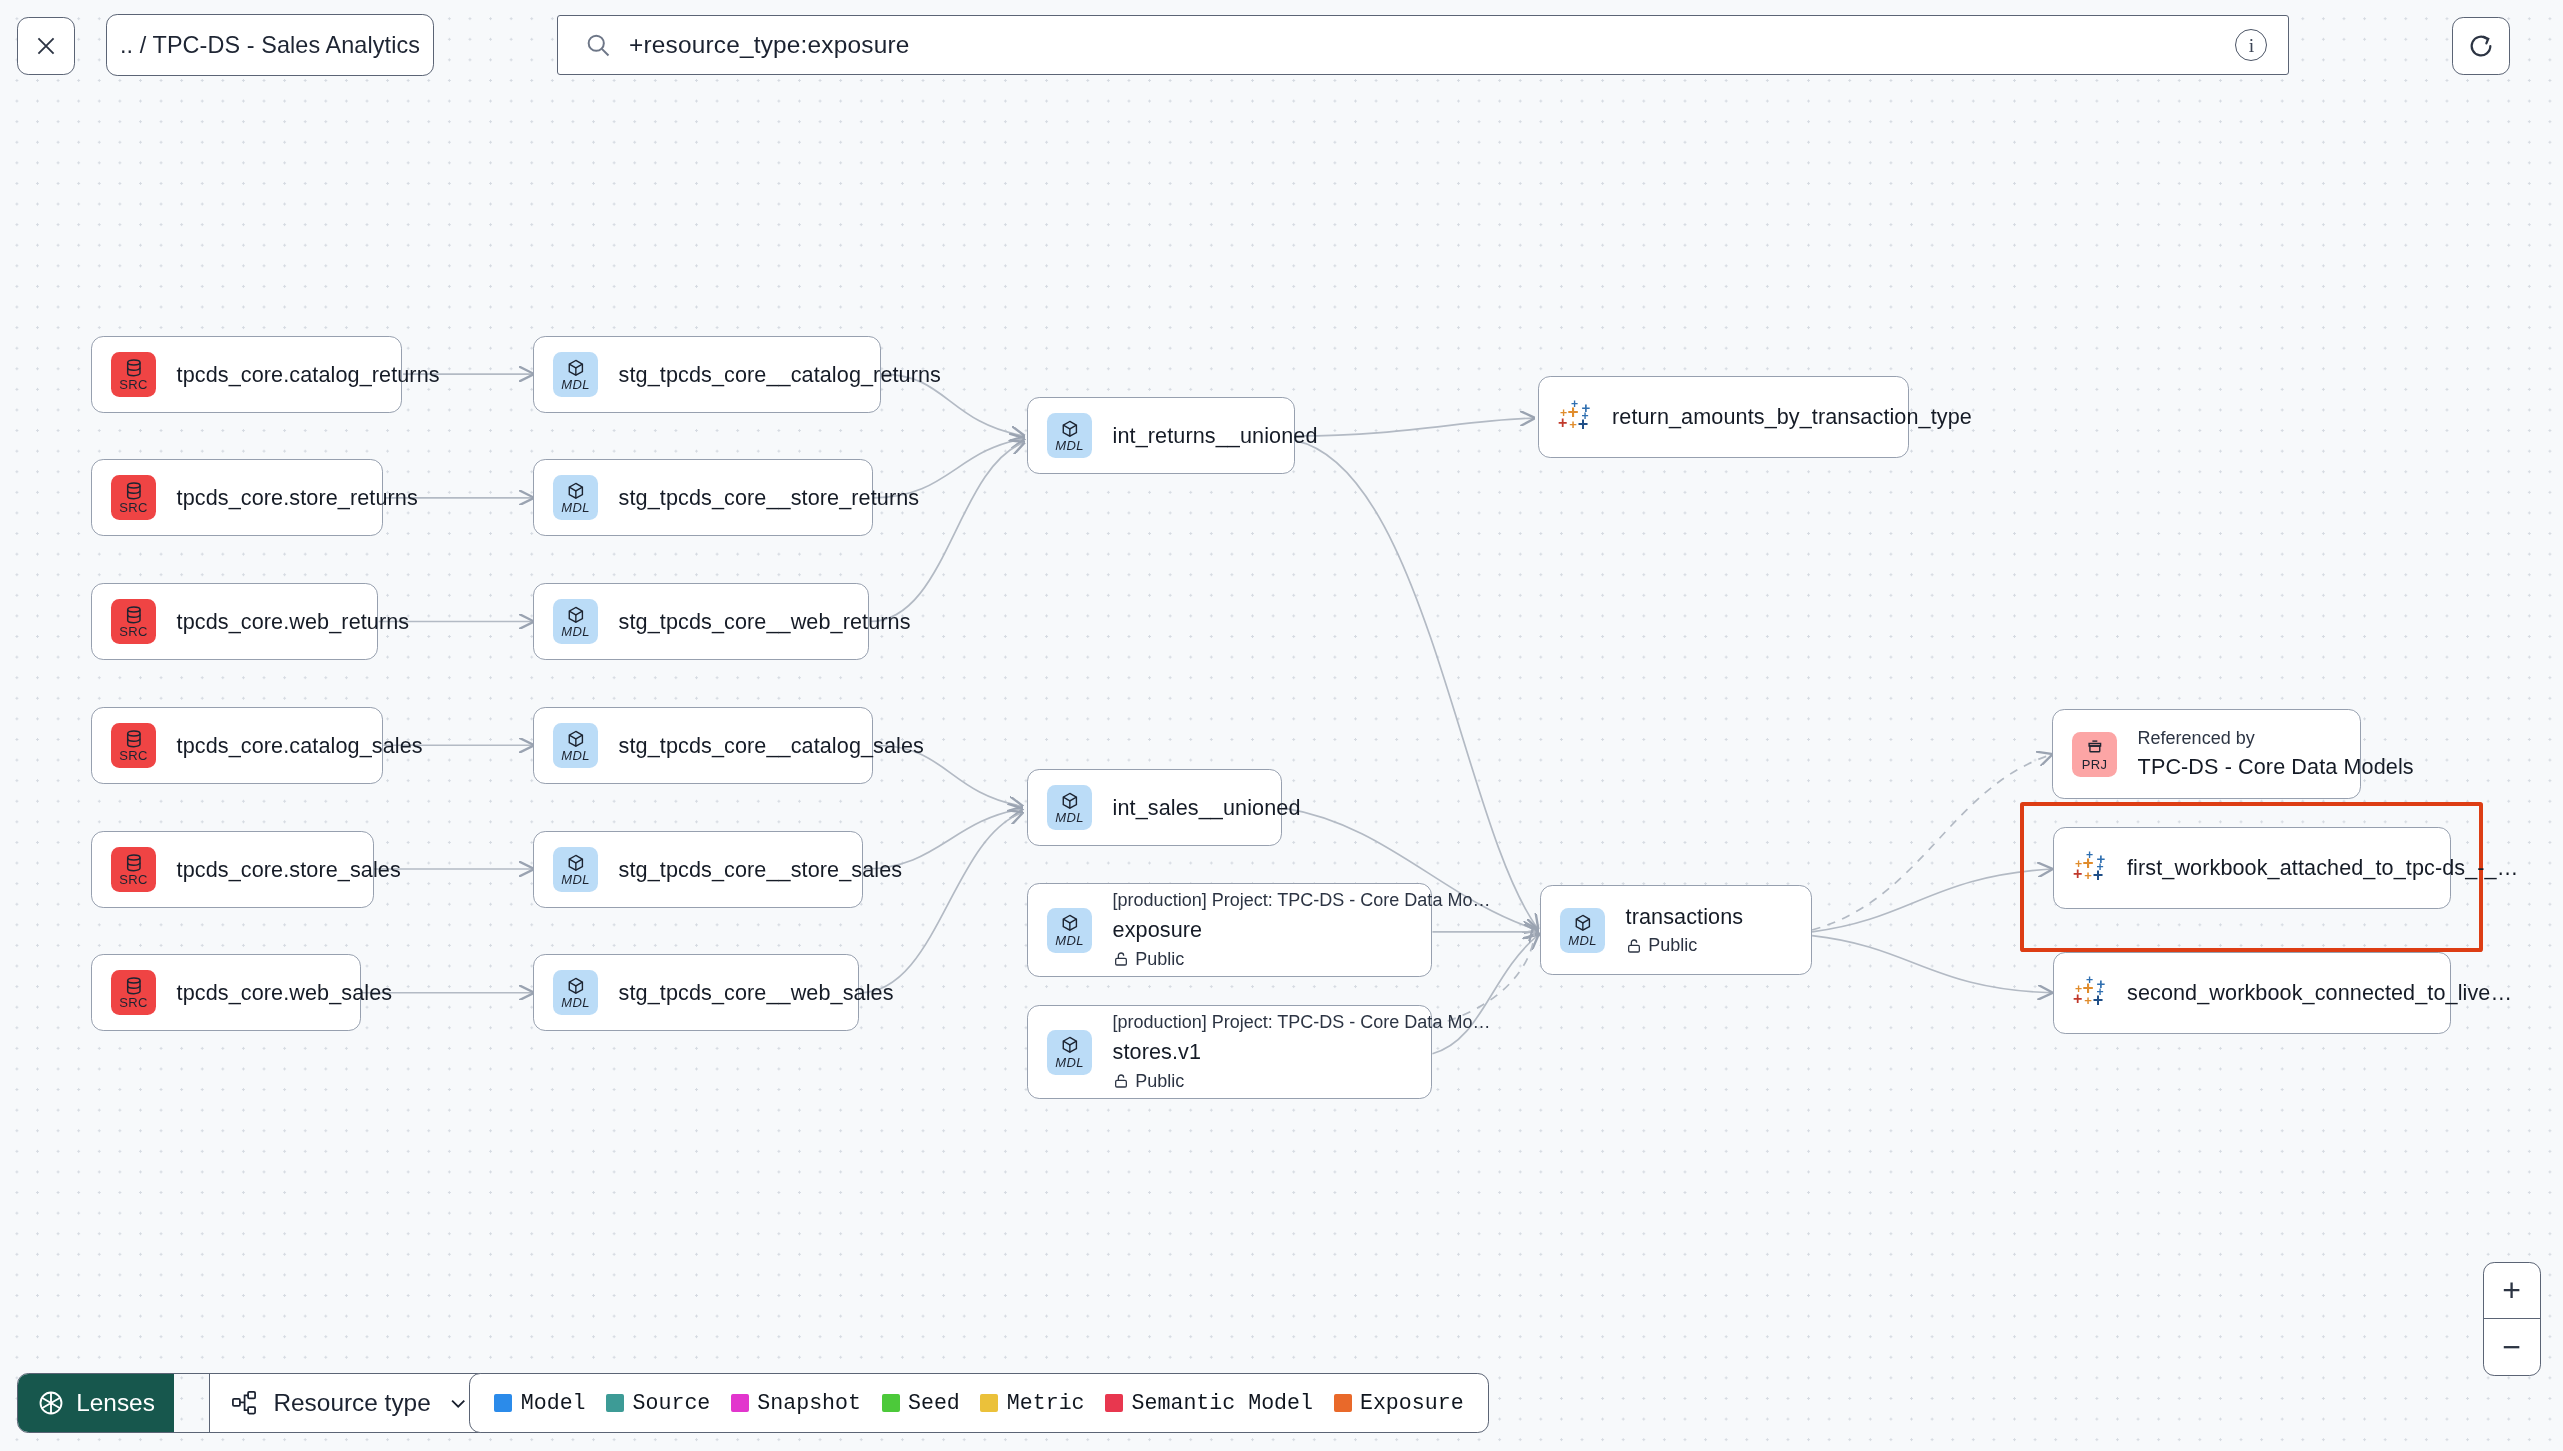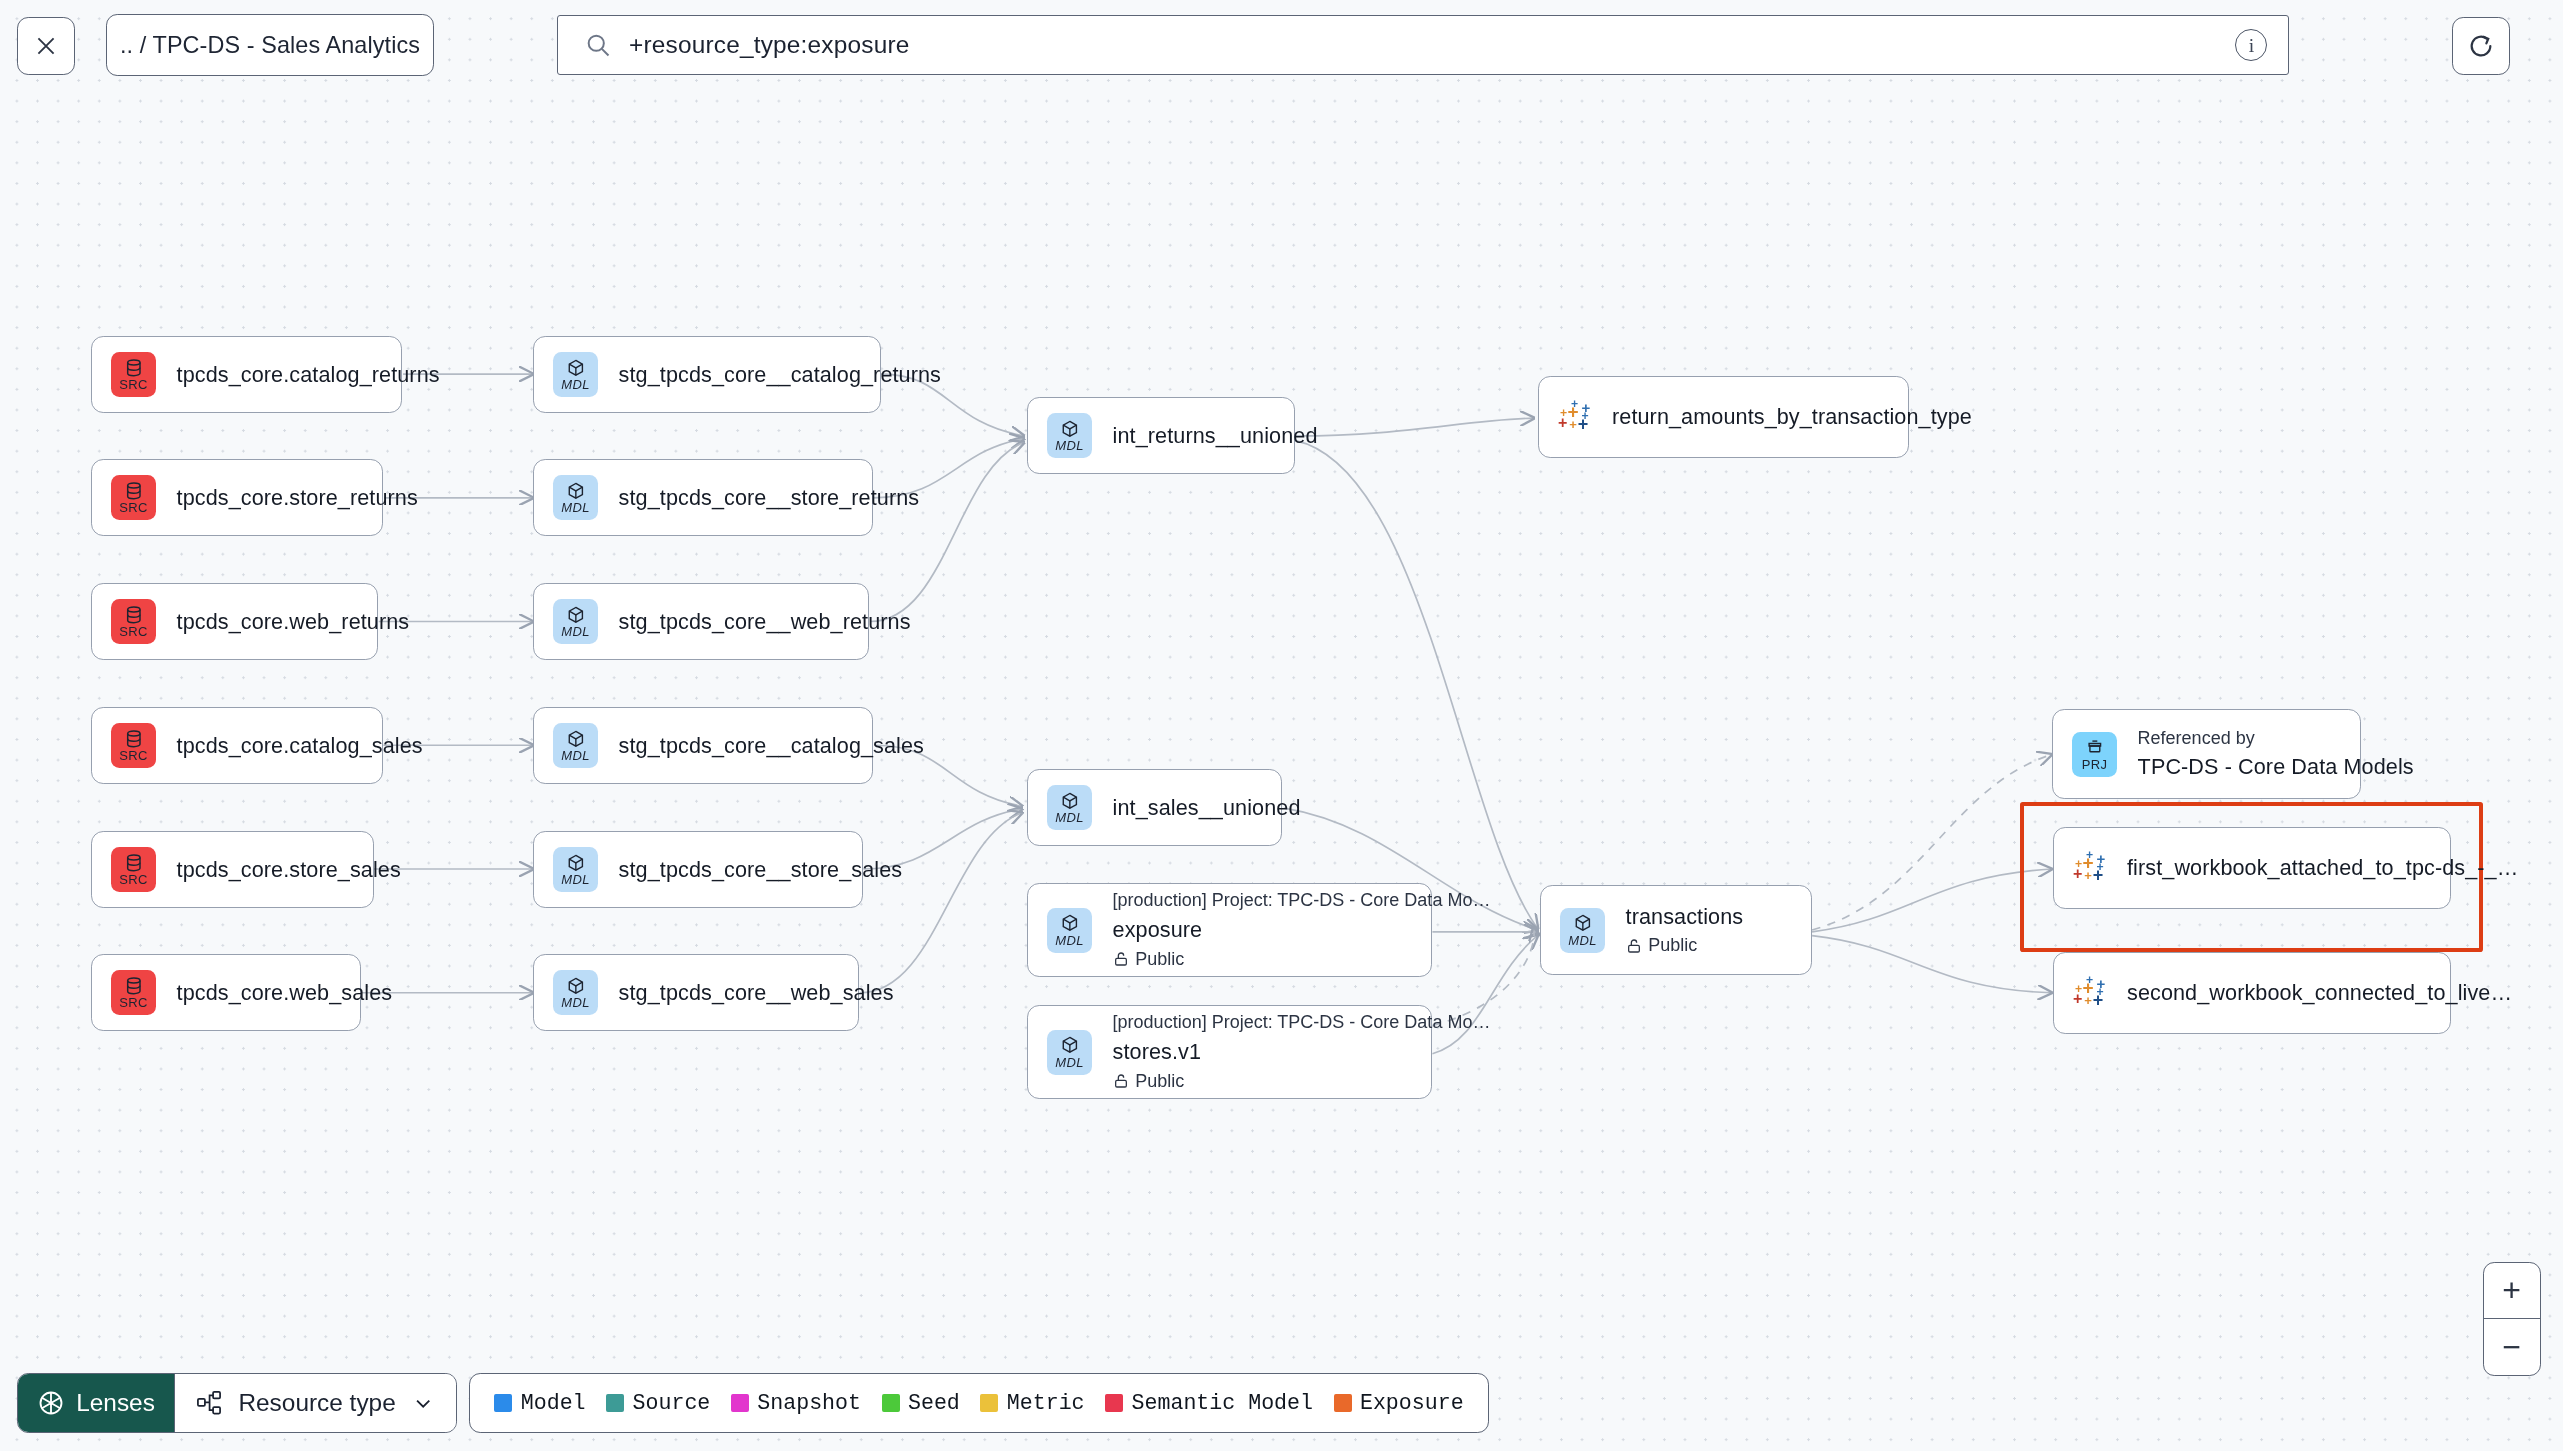--- a/index.html
+++ b/index.html
@@ -66,21 +66,21 @@
   .badge {
     flex: 0 0 auto;
     width: 45px; height: 45px;
     border-radius: 8.4px;
     display: flex; flex-direction: column;
     align-items: center; justify-content: center;
     gap: 0.9px;
   }
   .badge.src { background: #ef4444; }
   .badge.mdl { background: #bbdcf7; font-style: italic; }
-  .badge.prj { background: #7dd3fc; }
+  .badge.prj { background: #fca5a5; }
   .badge .bt { font-size: 13px; color: #1d2431; letter-spacing: 0.3px; line-height: 1; }
   .badge svg { display: block; }
 
   .nlabel { font-size: 21.6px; color: #151b26; letter-spacing: 0.1px; white-space: nowrap; }
   .ncol { display: flex; flex-direction: column; gap: 5.6px; }
   .nsub { font-size: 18px; color: #2c3443; white-space: nowrap; }
   .npriv { font-size: 18px; color: #2c3443; display: flex; align-items: center; gap: 6.6px; }
 
   
   .tb-icon { flex: 0 0 auto; width: 37px; height: 37px; position: relative; }
@@ -108,20 +108,21 @@
   #lenses-btn {
     background: #17574d; color: #fff;
     display: flex; align-items: center; gap: 11.2px;
     padding: 0 19px; font-size: 24.4px;
   }
   #restype-btn {
     background: #fff; color: #1b2230;
     display: flex; align-items: center; gap: 15px;
     padding: 0 20.6px; font-size: 24.4px;
     border-left: 1.5px solid #5b6475;
+    margin-left: 35px;
   }
   #legend {
     position: absolute; left: 469px; top: 34px; height: 60px;
     background: #fff; border: 1.5px solid #5b6475; border-radius: 11.2px;
     display: flex; align-items: center; gap: 20.6px; padding: 0 24.4px; font-family: Liberation Mono, monospace;
   }
   .lg-item { display: flex; align-items: center; gap: 8.4px; font-size: 21.6px; color: #10161f; white-space: nowrap; }
   .lg-sw { width: 18px; height: 18px; border-radius: 1.9px; flex: 0 0 auto; }
 
   

